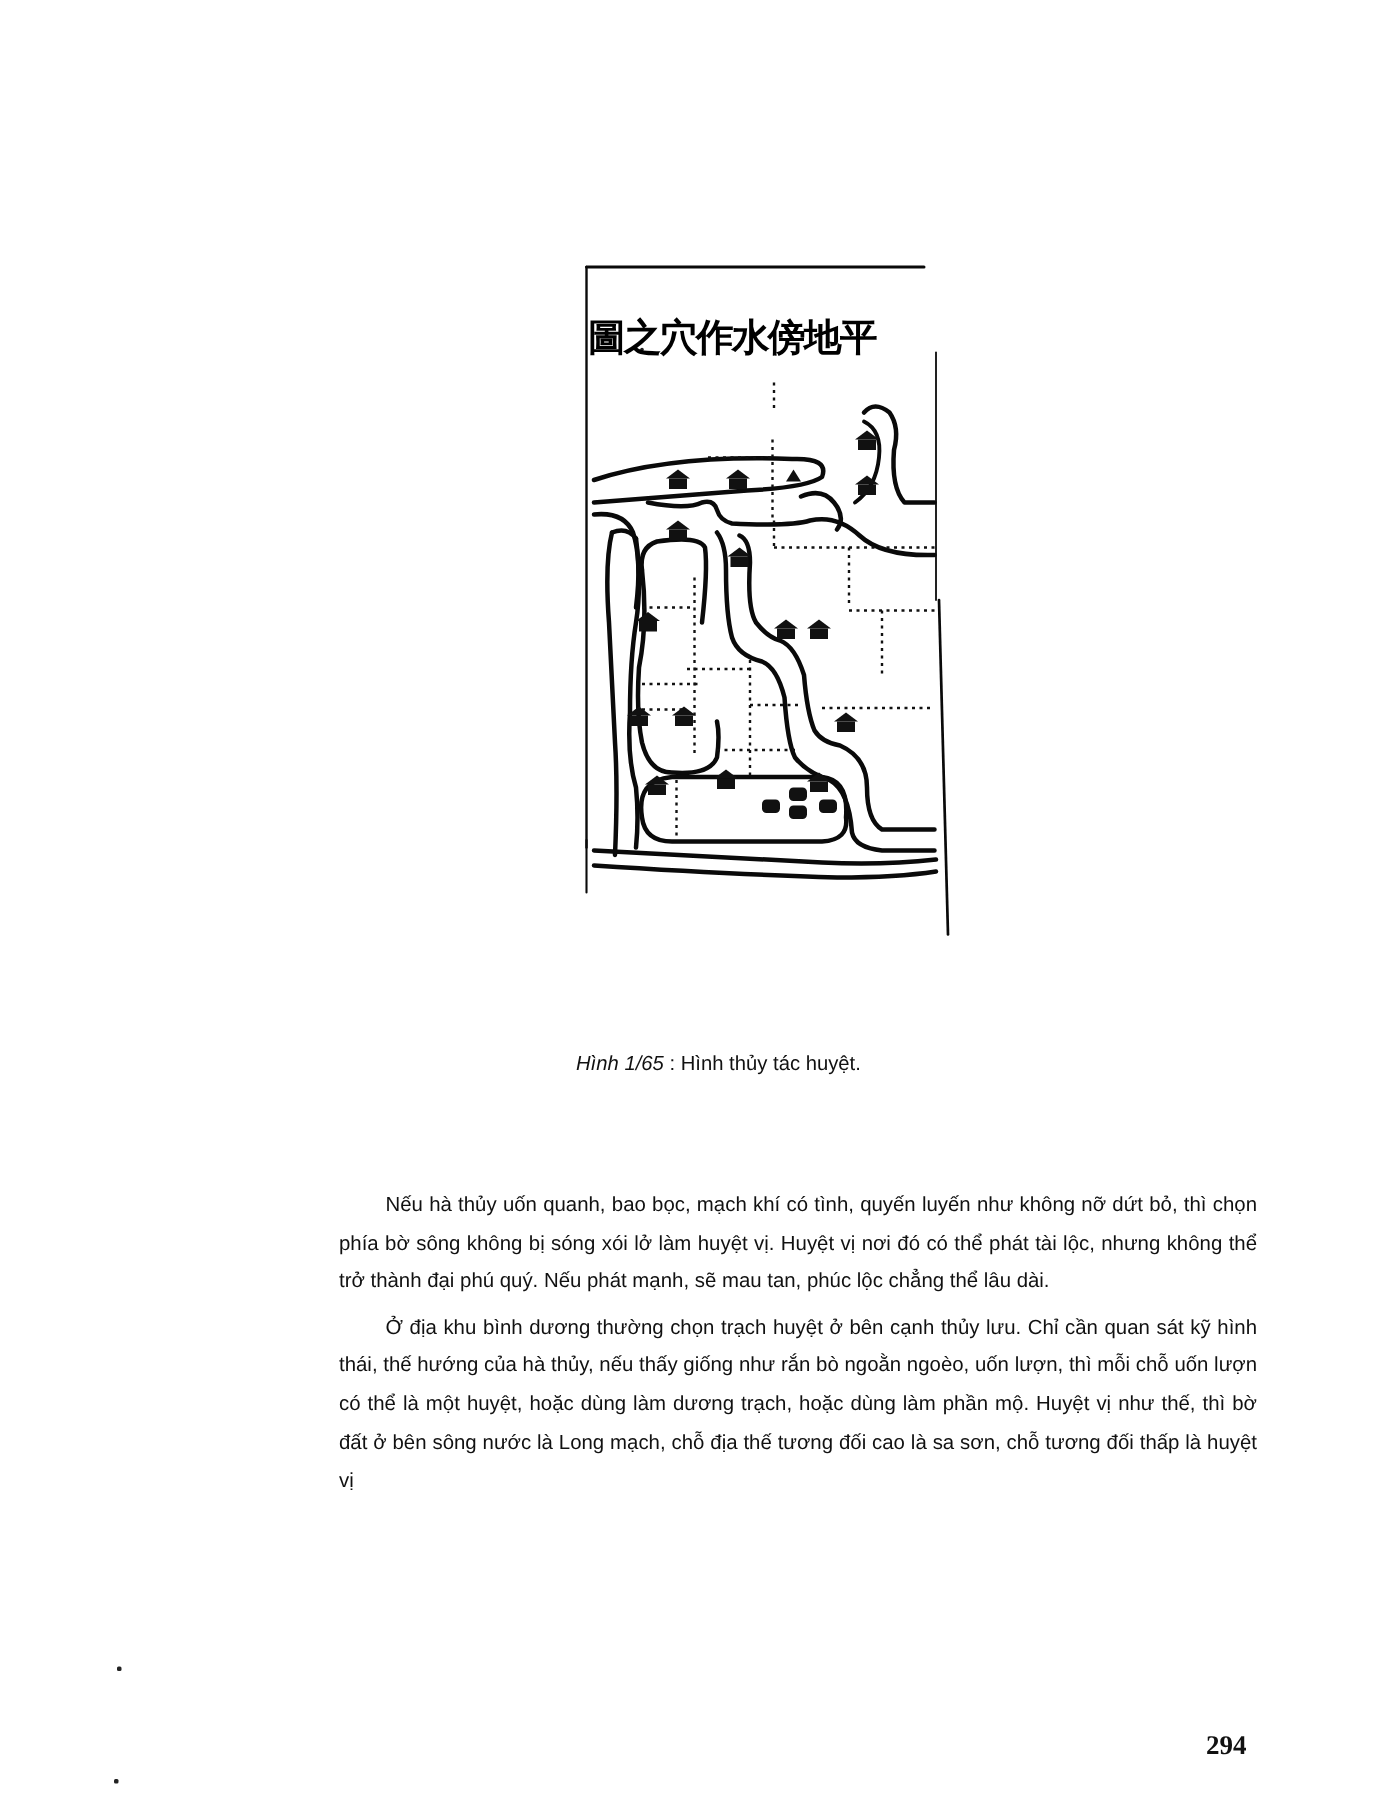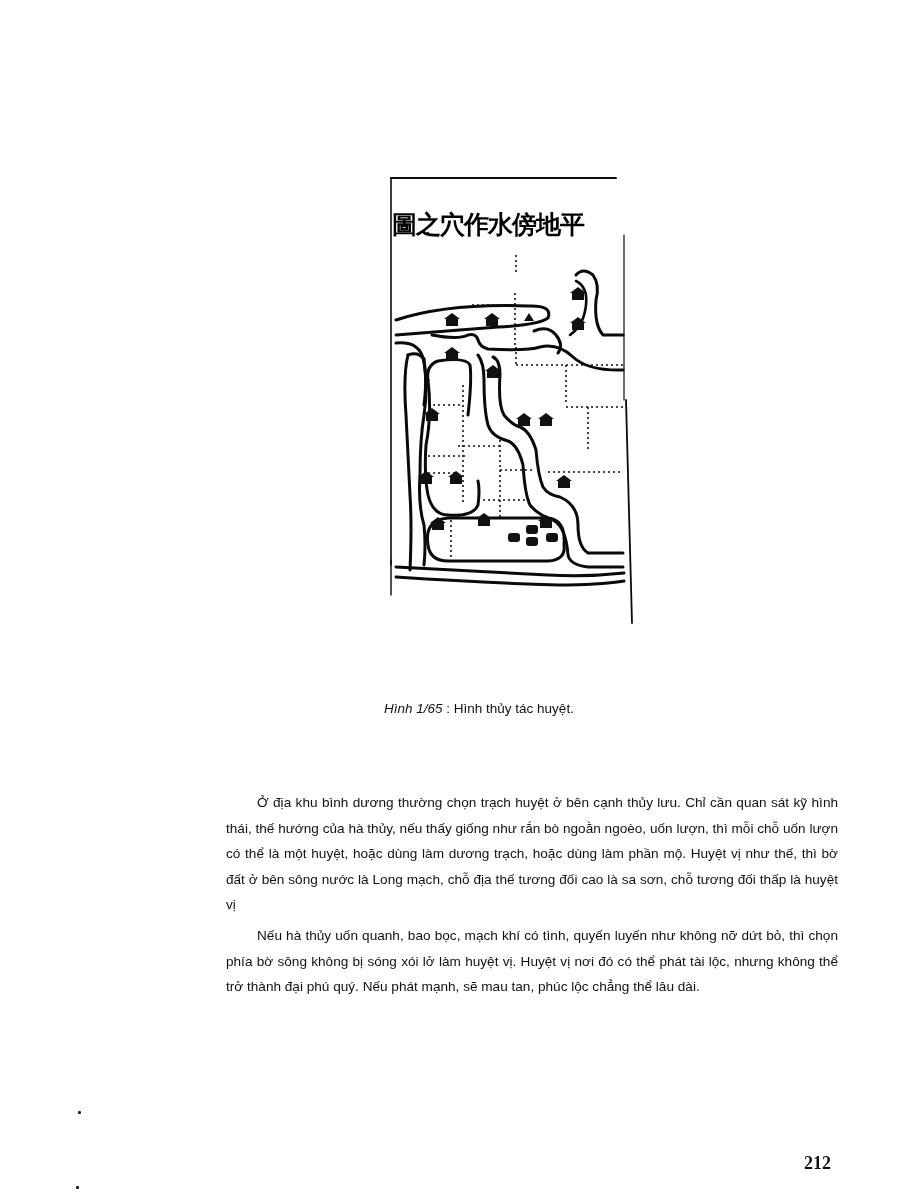--- a/index.html
+++ b/index.html
@@ -159,20 +159,20 @@
   </svg>
 </div>
 
 <div class="fig-title">圖之穴作水傍地平</div>
 
 <div class="caption">
   <span class="fig-no">Hình 1/65</span><span style="white-space:pre"> : </span><span>Hình thủy tác huyệt.</span>
 </div>
 
 <div class="body-text">
+  <p>Nếu hà thủy uốn quanh, bao bọc, mạch khí có tình, quyến luyến như không nỡ dứt bỏ, thì chọn phía bờ sông không bị sóng xói lở làm huyệt vị. Huyệt vị nơi đó có thể phát tài lộc, nhưng không thể trở thành đại phú quý. Nếu phát mạnh, sẽ mau tan, phúc lộc chẳng thể lâu dài.</p>
   <p>Ở địa khu bình dương thường chọn trạch huyệt ở bên cạnh thủy lưu. Chỉ cần quan sát kỹ hình thái, thế hướng của hà thủy, nếu thấy giống như rắn bò ngoằn ngoèo, uốn lượn, thì mỗi chỗ uốn lượn có thể là một huyệt, hoặc dùng làm dương trạch, hoặc dùng làm phần mộ. Huyệt vị như thế, thì bờ đất ở bên sông nước là Long mạch, chỗ địa thế tương đối cao là sa sơn, chỗ tương đối thấp là huyệt vị</p>
-  <p>Nếu hà thủy uốn quanh, bao bọc, mạch khí có tình, quyến luyến như không nỡ dứt bỏ, thì chọn phía bờ sông không bị sóng xói lở làm huyệt vị. Huyệt vị nơi đó có thể phát tài lộc, nhưng không thể trở thành đại phú quý. Nếu phát mạnh, sẽ mau tan, phúc lộc chẳng thể lâu dài.</p>
 </div>
 
 <div class="speck" style="left:78px;top:1111px;"></div>
 <div class="speck" style="left:76px;top:1186px;"></div>
 
-<div class="page-number">212</div>
+<div class="page-number">294</div>
 
 </body></html>

